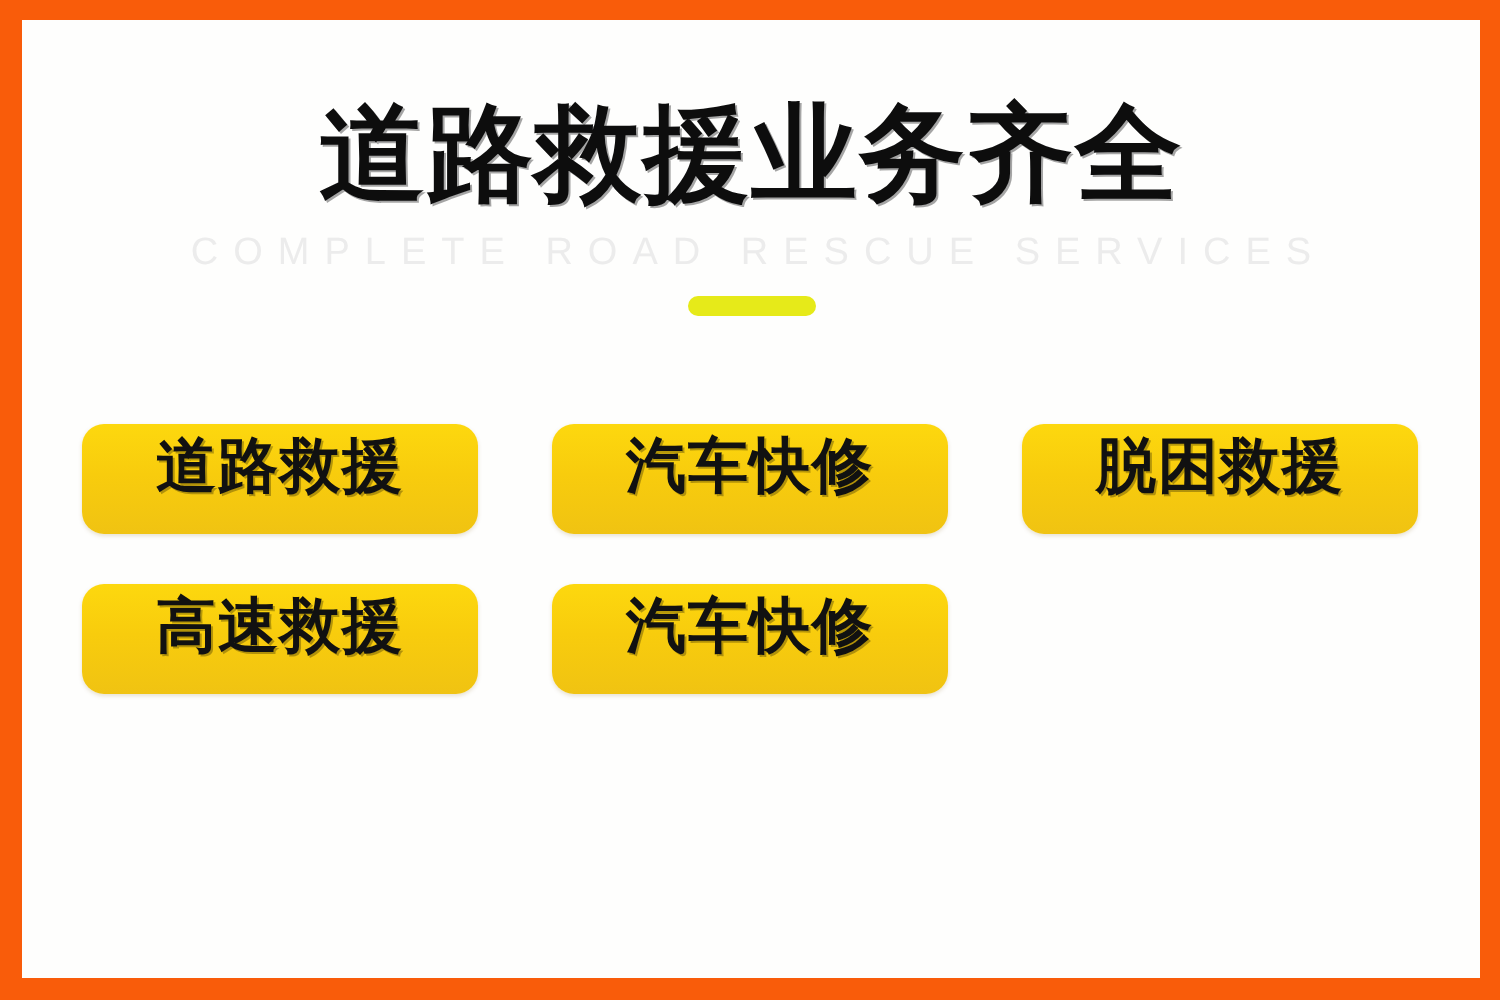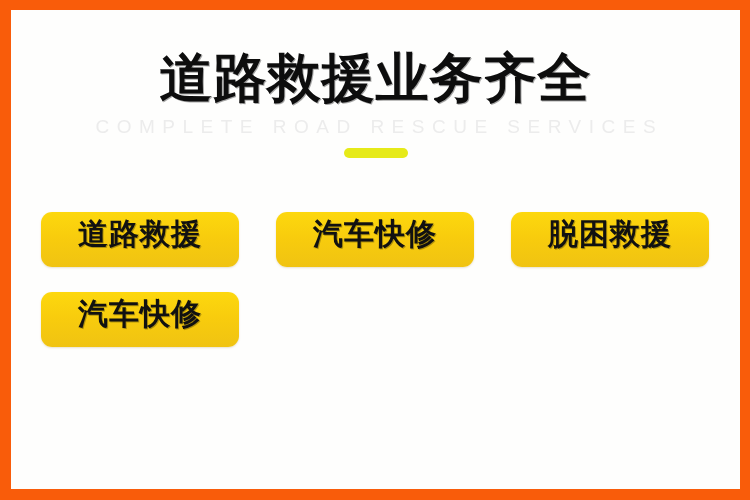--- a/index.html
+++ b/index.html
@@ -150,18 +150,21 @@
         <button class="svc-btn">
           <span class="svc-label">道路救援</span>
         </button>
         <button class="svc-btn">
           <span class="svc-label">汽车快修</span>
         </button>
         <button class="svc-btn">
           <span class="svc-label">脱困救援</span>
         </button>
         <button class="svc-btn">
+          <span class="svc-label">高速救援</span>
+        </button>
+        <button class="svc-btn">
           <span class="svc-label">汽车快修</span>
         </button>
       </div>
 
   </div>
 </div>
 
 </body></html>

